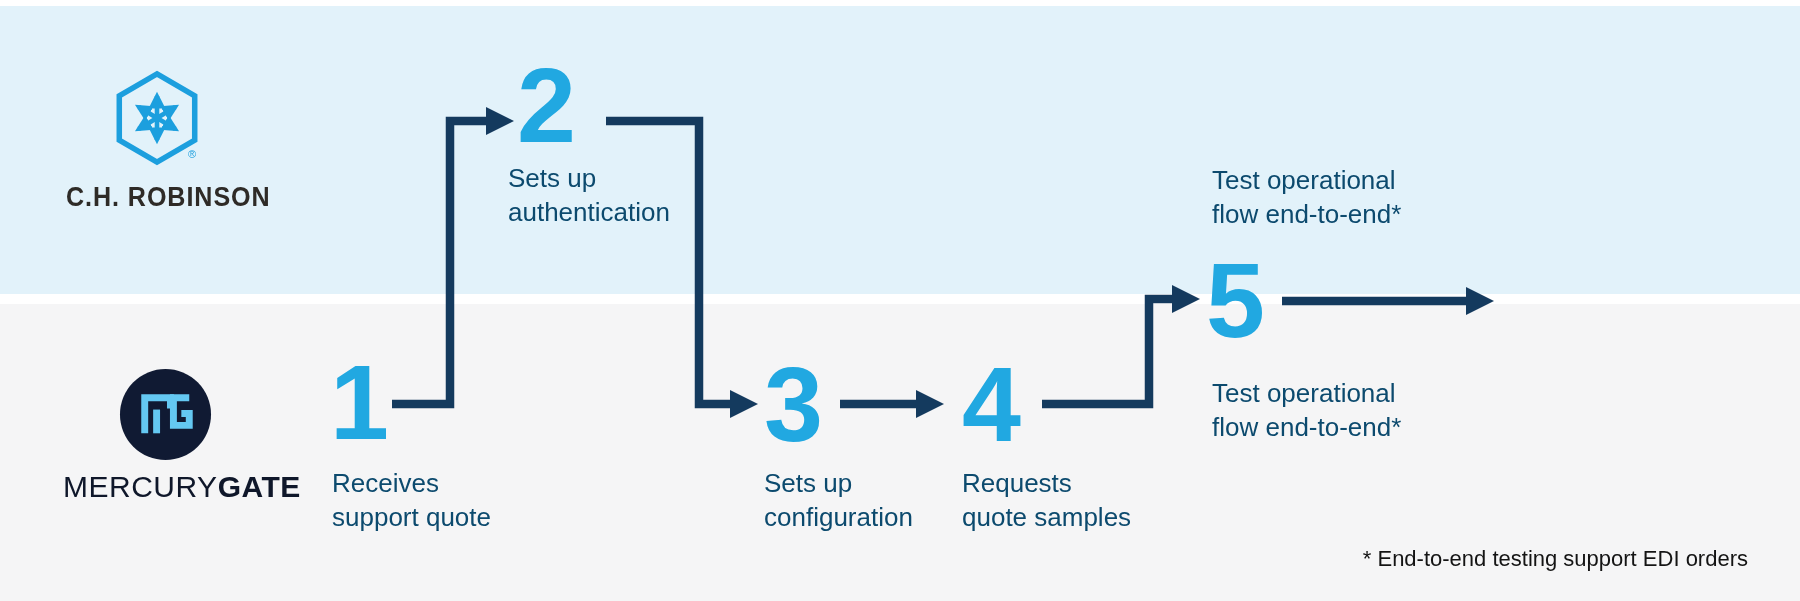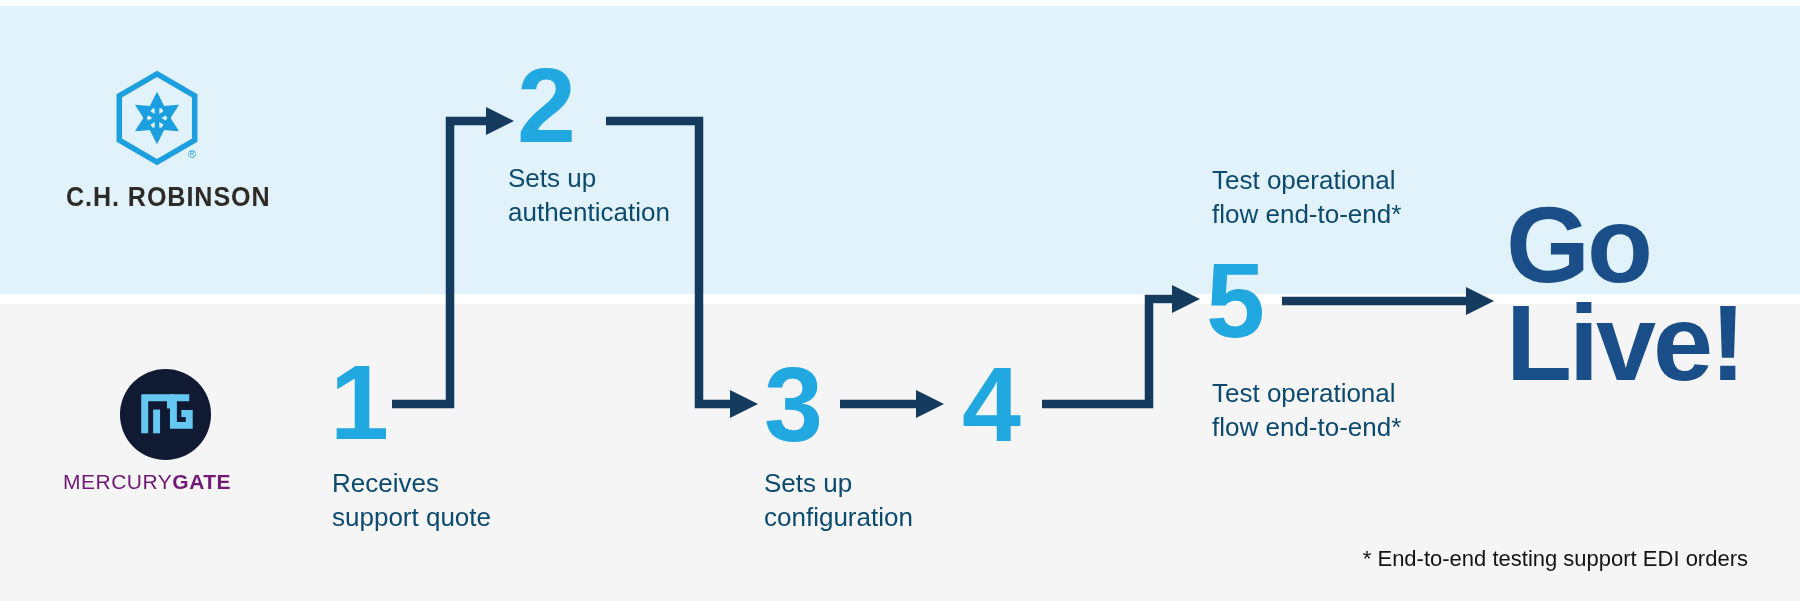--- a/index.html
+++ b/index.html
@@ -27,21 +27,21 @@
     color:#141414;font-size:22px;line-height:26px;text-align:right;
   }
   .chr-logo,.mg-logo{position:absolute;z-index:3;}
   .chr-word{
     position:absolute;z-index:3;color:#2E2B27;font-weight:bold;font-size:27px;
     letter-spacing:1px;transform:scaleX(0.93);transform-origin:left top;
     white-space:nowrap;
   }
   .reg-mark{position:absolute;z-index:3;color:#1C9FDE;font-size:11px;}
   .mg-word{
-    position:absolute;z-index:3;color:#701a75;font-size:21px;letter-spacing:0.5px;
+    position:absolute;z-index:3;color:#0f172a;font-size:30px;letter-spacing:0.5px;
     white-space:nowrap;
   }
   .mg-word .mg-reg{font-weight:500;}
   .mg-word .mg-bold{font-weight:800;}
 </style>
 </head>
 <body>
 
 <div class="canvas">
 
@@ -102,23 +102,23 @@
   <div class="txt step-num" style="left:764px;top:354px;">3</div>
   <div class="txt step-num" style="left:962px;top:354px;">4</div>
   <div class="txt step-num" style="left:1206px;top:250px;">5</div>
 
   <div class="txt step-label" style="left:332px;top:466px;">Receives
 support quote</div>
   <div class="txt step-label" style="left:508px;top:161px;">Sets up
 authentication</div>
   <div class="txt step-label" style="left:764px;top:466px;">Sets up
 configuration</div>
+  <div class="txt step-label" style="left:962px;top:466px;">Requests
+quote samples</div>
   <div class="txt step-label" style="left:1212px;top:163px;">Test operational
 flow end-to-end*</div>
   <div class="txt step-label" style="left:1212px;top:376px;">Test operational
 flow end-to-end*</div>
 
-  <div class="txt go-live" style="left:1506px;top:196px;">Go
-Live!</div>
 
   <div class="txt footnote" style="right:52px;top:546px;">* End-to-end testing support EDI orders</div>
 
 </div>
 
 </body></html>

